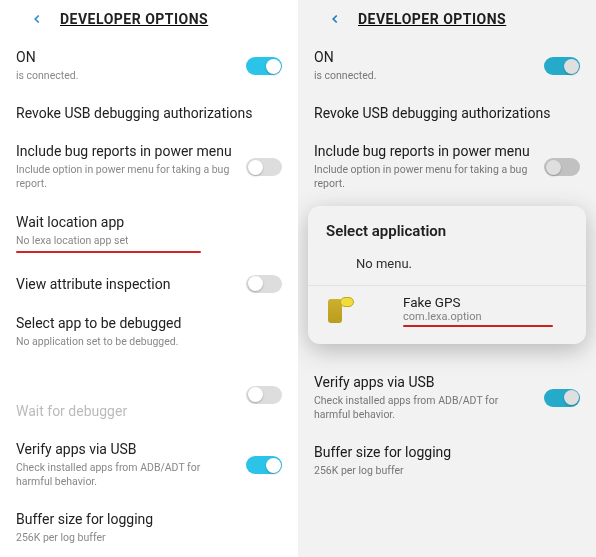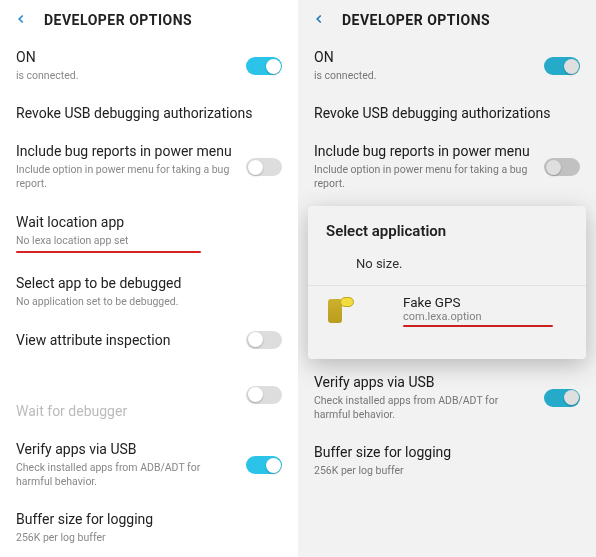--- a/index.html
+++ b/index.html
@@ -18,22 +18,23 @@
   overflow: hidden;
 }
 .panel.right {
   filter: brightness(0.95);
 }
 .panel.right .dim {
   filter: brightness(0.92);
 }
 .header {
   display: flex;
-  align-items: flex-end;
-  padding: 10px 12px;
+  align-items: center;
+  padding: 10px 28px;
+  text-decoration: underline;
 }
 .back {
   width: 18px;
   height: 18px;
   display: flex;
   align-items: center;
   justify-content: center;
   margin-right: 14px;
 }
 .back svg { display: block; }
@@ -95,25 +96,25 @@
   margin-top: 3px;
   width: 185px;
   border-radius: 1px;
 }
 .dialog {
   position: absolute;
   top: 206px;
   left: 10px;
   right: 10px;
   background: #fff;
-  border-radius: 4px;
+  border-radius: 12px;
   box-shadow: 0 6px 24px rgba(0,0,0,0.25);
   z-index: 10;
   filter: none !important;
-  padding: 16px 0 24px;
+  padding: 16px 0 9px;
 }
 .dialog .dlg-title {
   font-size: 15px;
   font-weight: 600;
   color: #222;
   padding: 0 18px 10px;
 }
 .dialog .noapps {
   font-size: 13px;
   color: #333;
@@ -187,30 +188,30 @@
     </div>
     <div class="toggle off"></div>
   </div>
 
   <div class="row">
     <div class="lbl">Wait location app</div>
     <div class="sub">No lexa location app set</div>
     <div class="underline-red"></div>
   </div>
 
+  <div class="row flex">
+    <div class="info">
+        <div class="lbl">View attribute inspection</div>
+      </div>
+    <div class="toggle off"></div>
+  </div>
+
   <div class="row">
     <div class="lbl">Select app to be debugged</div>
     <div class="sub">No application set to be debugged.</div>
-  </div>
-
-  <div class="row flex">
-    <div class="info">
-        <div class="lbl">View attribute inspection</div>
-      </div>
-    <div class="toggle off"></div>
   </div>
 
   <div class="row flex disabled">
     <div class="info">
       <div class="lbl">Wait for debugger</div>
     </div>
     <div class="toggle off"></div>
   </div>
 
   <div class="row flex">
@@ -269,21 +270,21 @@
     </div>
 
     <div class="row">
       <div class="lbl">Buffer size for logging</div>
       <div class="sub">256K per log buffer</div>
     </div>
   </div>
 
   <div class="dialog">
     <div class="dlg-title">Select application</div>
-    <div class="noapps">No size.</div>
+    <div class="noapps">No menu.</div>
     <div class="app-row">
       <div class="app-icon">
         <div class="base"></div>
           <div class="bubble"></div>
       </div>
       <div class="app-text">
         <div class="name">Fake GPS</div>
         <div class="pkg">com.lexa.option</div>
         <div class="underline-red"></div>
       </div>

